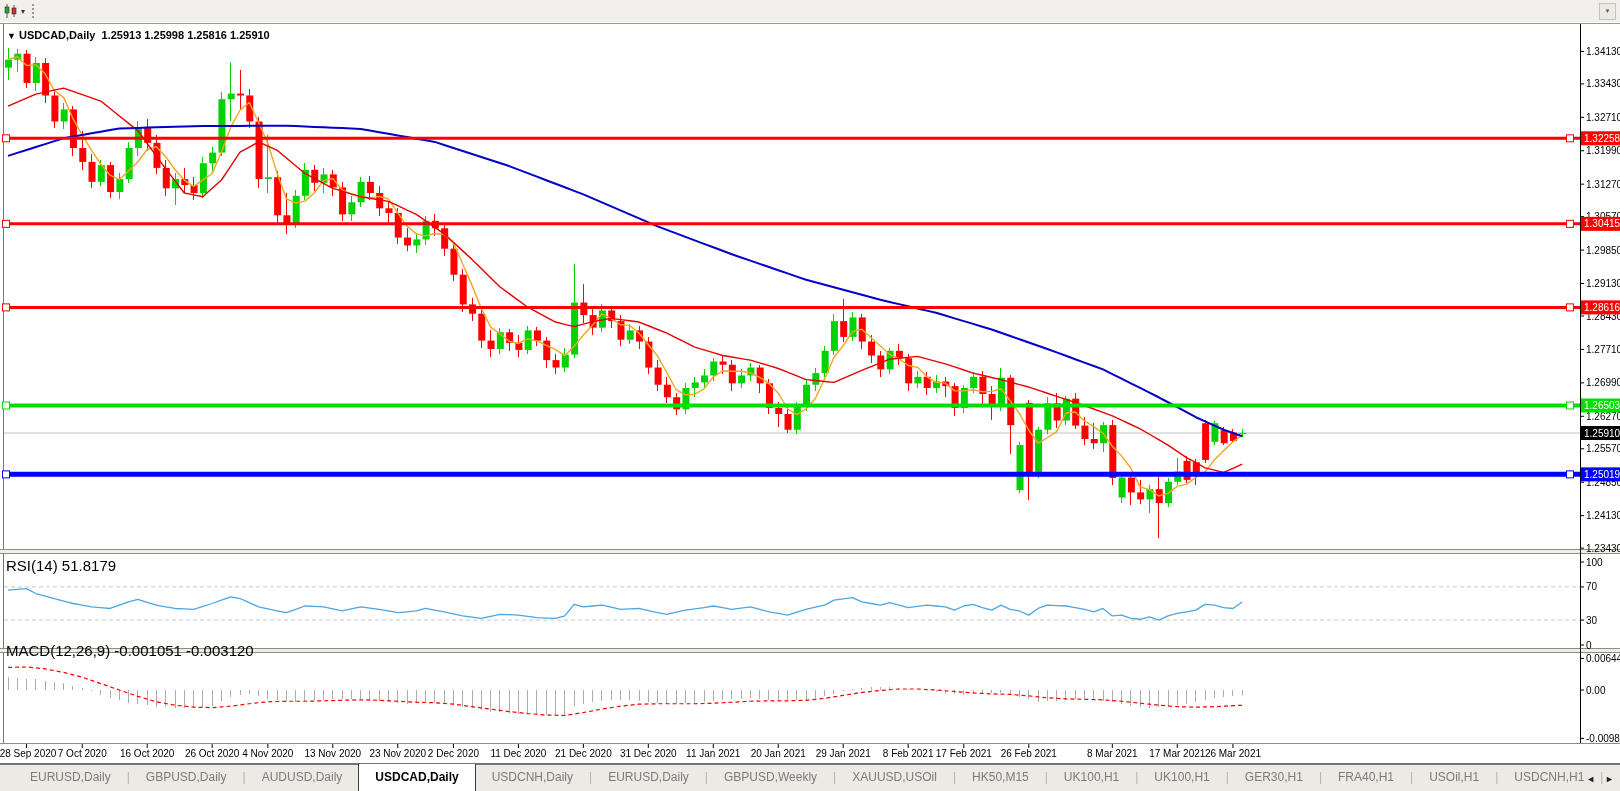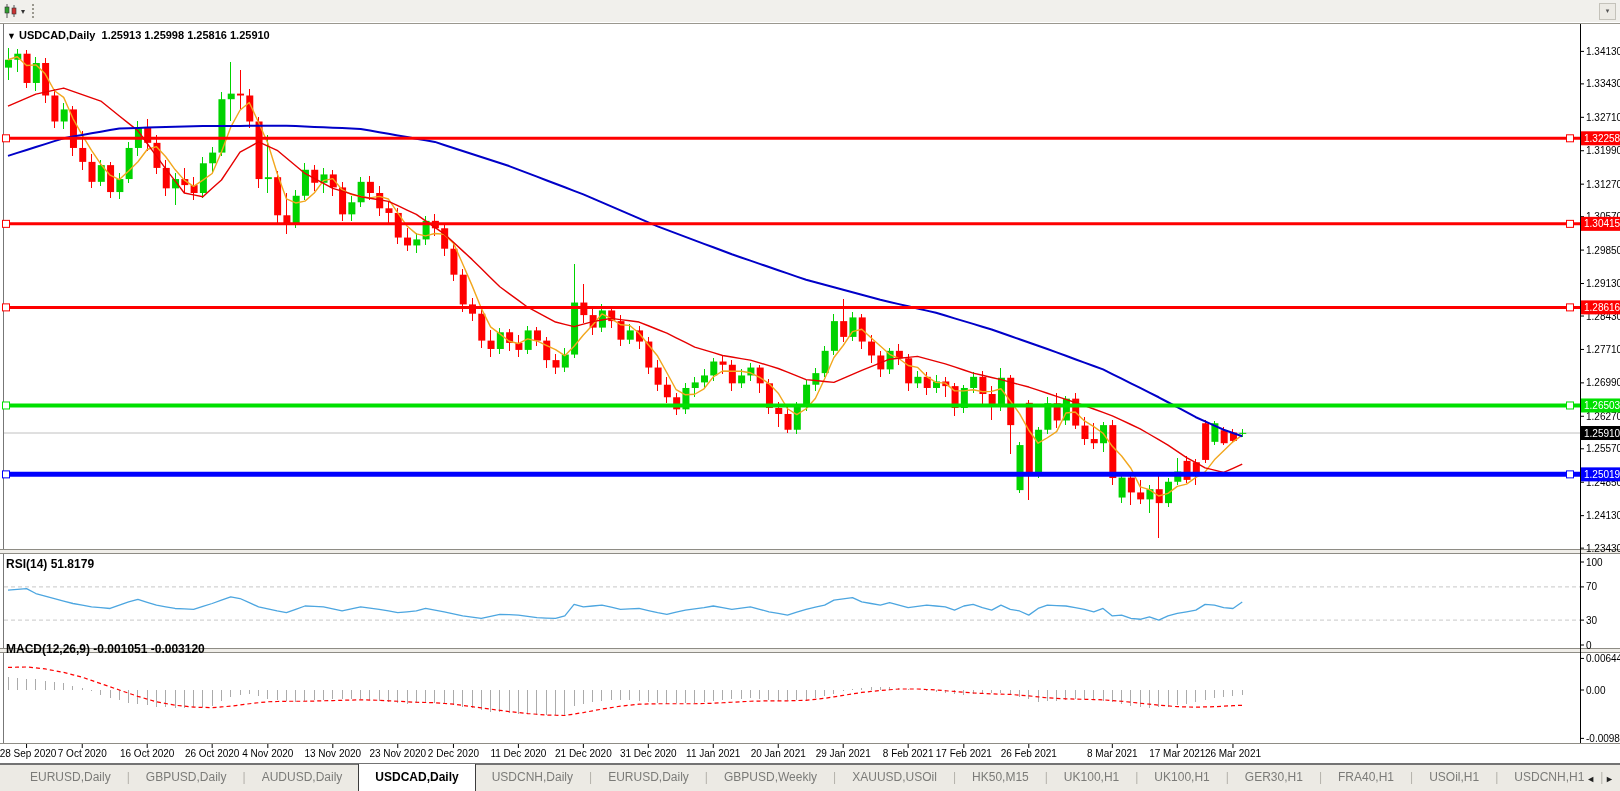--- a/index.html
+++ b/index.html
@@ -13,21 +13,21 @@
   .grip{height:14px;border-left:2px dotted #9a988f;margin:0 6px 0 3px;}
   .tfbtn{font-size:11px;color:#222;padding:2px 7px;margin:0 1px;border:1px solid transparent;
          background:transparent;cursor:default;line-height:14px;user-select:none;}
   .tfbtn.active{background:#fbfbf9;border:1px solid #8f8d86;box-shadow:inset 1px 1px 0 #d8d6cf;}
   .tbsep{height:16px;border-left:1px solid #c2c0b8;margin:0 5px;}
   #overflow-btn{position:absolute;right:4px;top:3px;width:15px;height:15px;background:#eceae4;
                 border:1px solid #c4c2ba;font-size:7px;color:#555;text-align:center;line-height:14px;}
   
   .pane-label{position:absolute;font-size:11px;font-weight:bold;color:#000;white-space:pre;z-index:5;}
   .pane-label .tri{font-size:9px;}
-  .sub-label{position:absolute;font-size:12px;font-weight:bold;color:#000;white-space:pre;z-index:5;}
+  .sub-label{position:absolute;font-size:15px;font-weight:normal;color:#000;white-space:pre;z-index:5;}
   
   #tabbar{position:absolute;left:0;top:763px;width:1620px;height:28px;background:#eceae4;
           border-top:2px solid #737373;display:flex;align-items:stretch;font-size:12px;}
   #tabstrip{display:flex;align-items:stretch;padding-left:14px;}
   .tab{color:#7b7b78;padding:5px 16px 0 16px;white-space:nowrap;cursor:default;user-select:none;}
   .tab.active{background:#ffffff;color:#000;font-weight:bold;border:1px solid #3c3c3c;border-top:none;
               position:relative;top:-1px;padding-top:6px;}
   .tabsep{color:#b3b1aa;padding-top:5px;}
   #tab-scrollers{position:absolute;right:6px;top:9px;display:flex;gap:10px;color:#222;font-size:9px;}
   #tab-scrollers span{cursor:default;}

